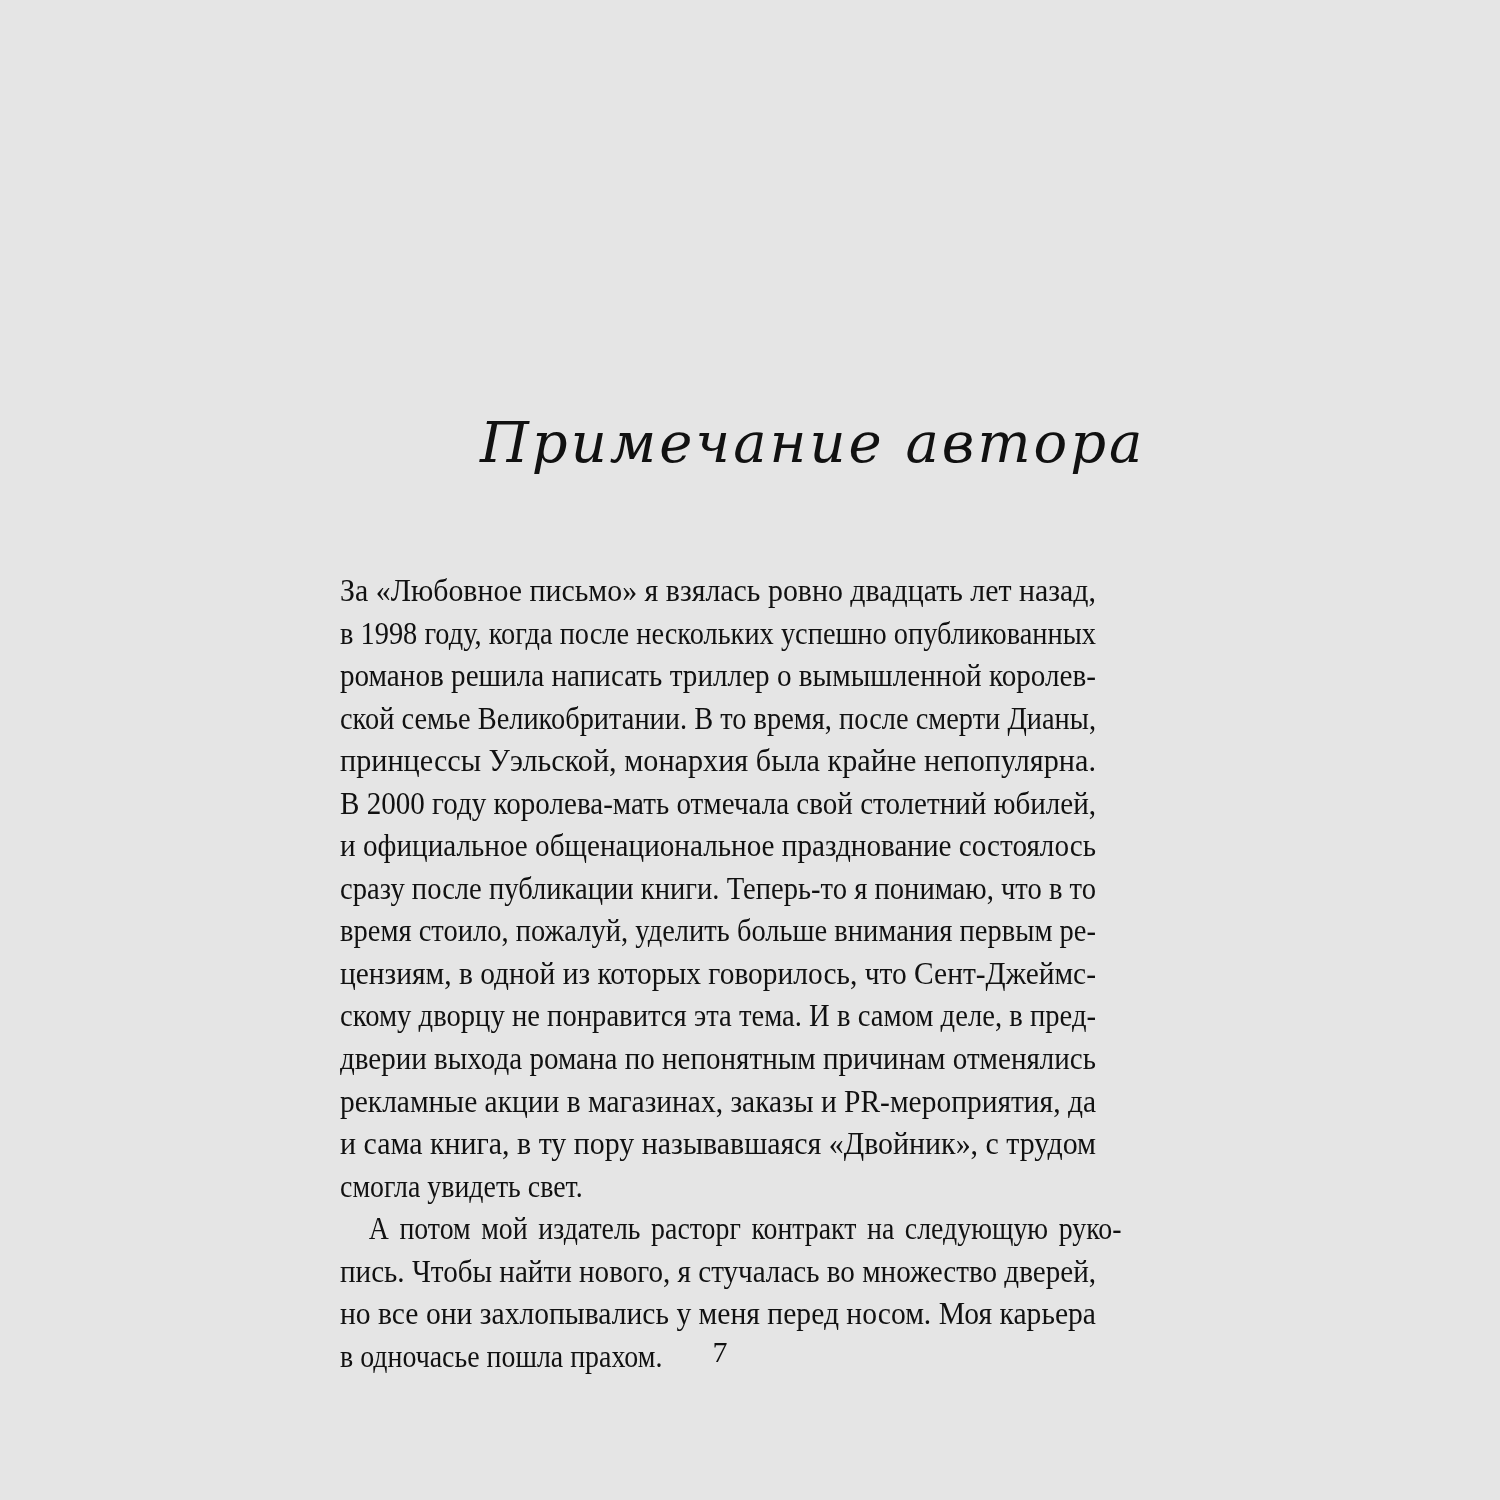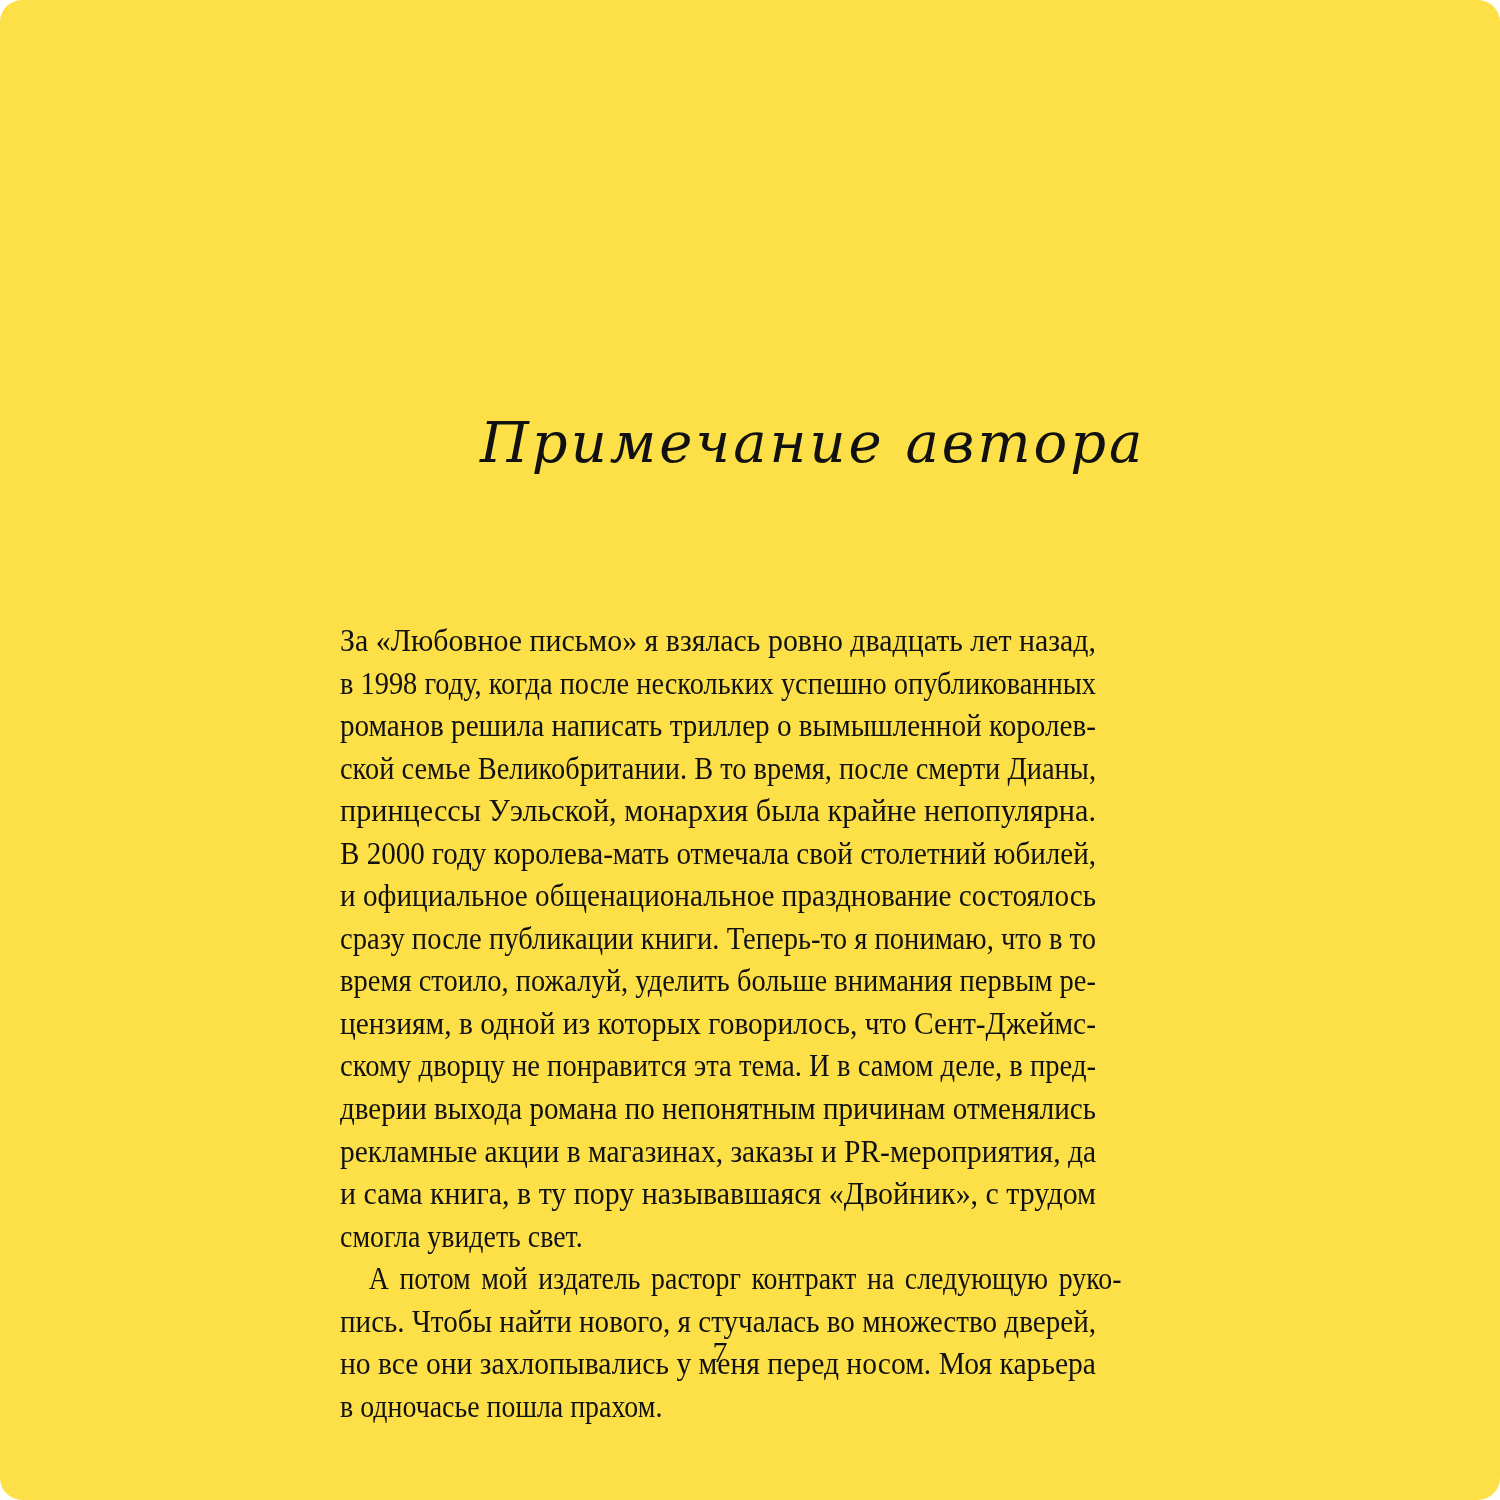--- a/index.html
+++ b/index.html
@@ -11,41 +11,40 @@
       width: 1500px;
       height: 1500px;
       position: relative;
       overflow: hidden;
       color: #111111;
     }
     .page {
       position: absolute;
       left: 0; top: 0;
       width: 1500px; height: 1500px;
-      background: #fde047;
-      border-radius: 22px;
+      background: #e5e5e5;
     }
     .chapter-title {
       position: absolute;
       left: 480px;
       top: 398px;
       width: 500px;
       text-align: center;
       font-family: "DejaVu Serif", serif;
       font-style: italic;
       font-size: 56px;
       line-height: 90px;
       letter-spacing: 3px;
       color: #111111;
       white-space: nowrap;
     }
     .body-text {
       position: absolute;
       left: 340px;
-      top: 620px;
+      top: 570px;
       width: 756px;
       font-family: "Liberation Serif", serif;
       font-size: 31px;
       color: #111111;
     }
     .line {
       display: block;
       height: 42.55px;
       line-height: 42.55px;
       white-space: nowrap;

